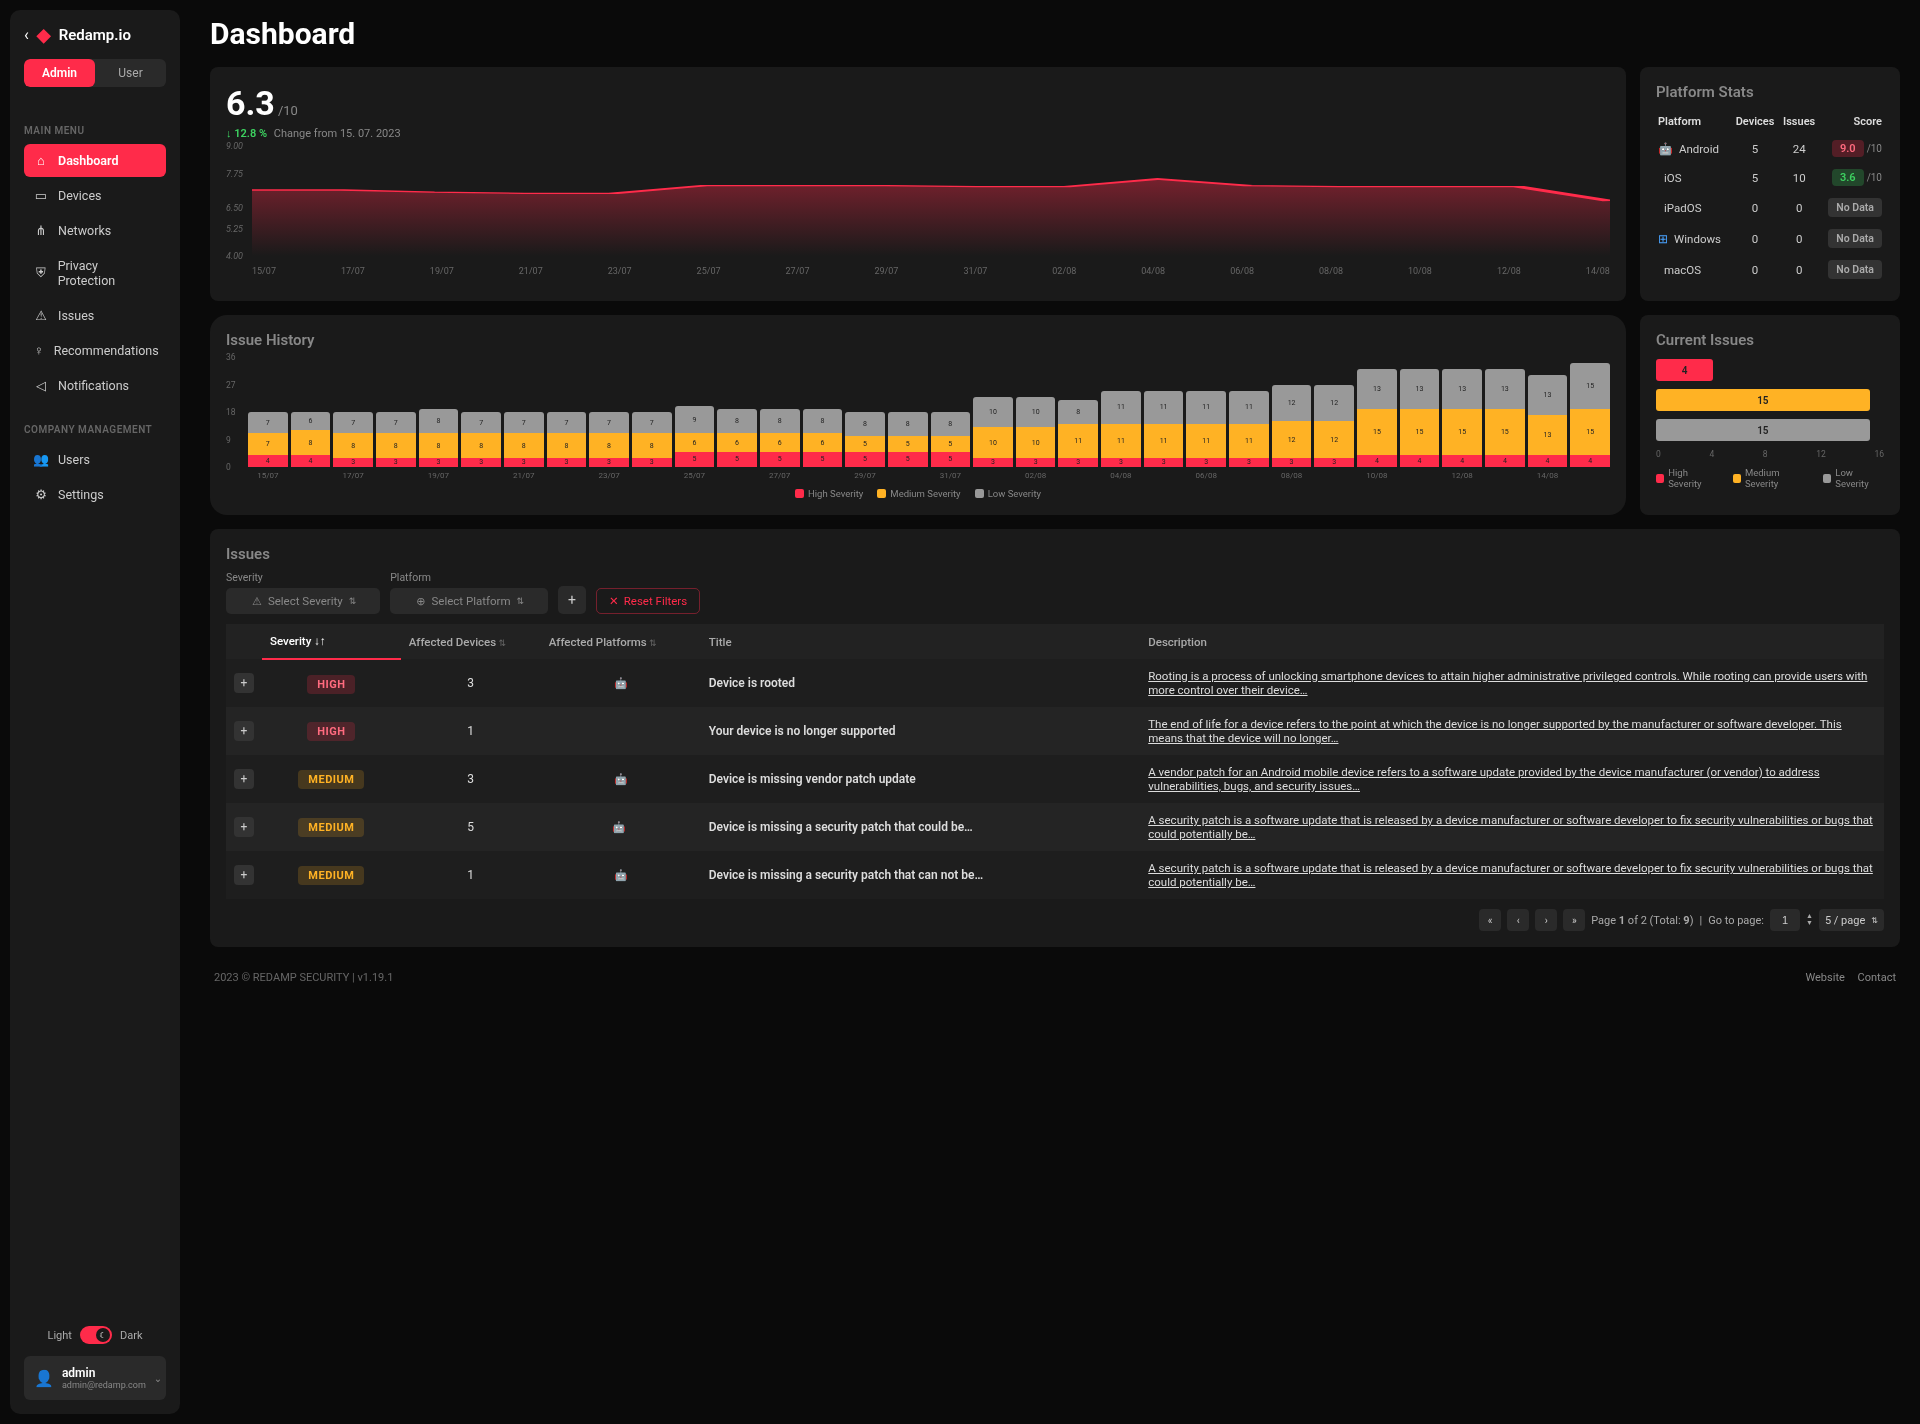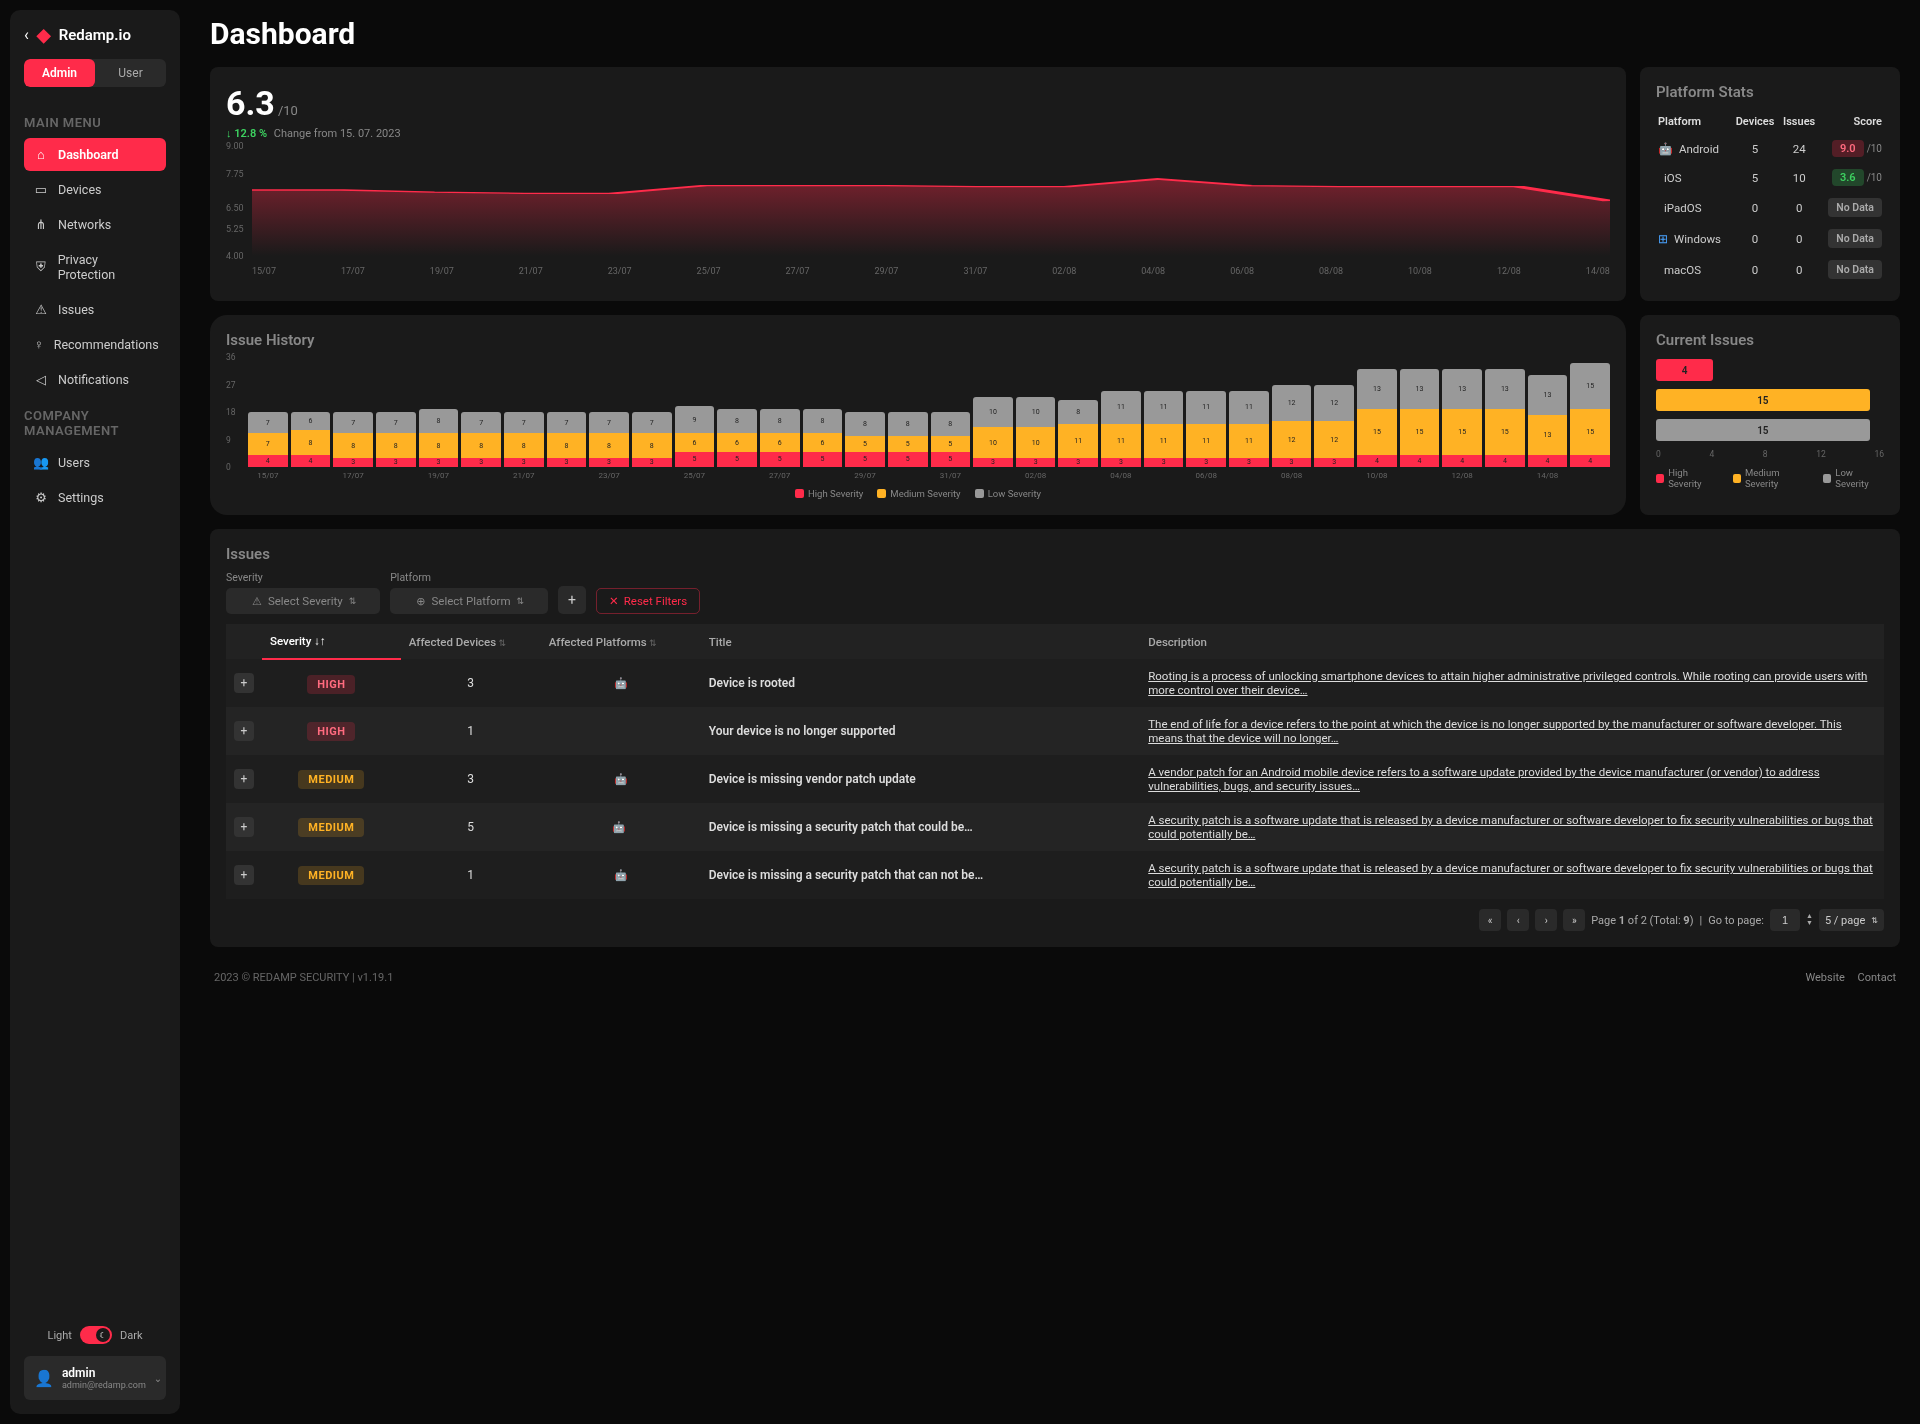--- a/index.html
+++ b/index.html
@@ -21,21 +21,21 @@
   display: flex;
   flex-direction: column;
 }
 .sidebar-top { display: flex; align-items: center; gap: 8px; margin-bottom: 14px; }
 .back-icon { color: #fff; font-size: 16px; cursor: pointer; }
 .logo-icon { color: #ff2b4a; font-size: 18px; font-weight: bold; }
 .brand { color: #fff; font-weight: 600; font-size: 15px; }
 .role-tabs { display: flex; background: #2a2a2a; border-radius: 6px; margin-bottom: 18px; overflow: hidden; }
 .role-tab { flex: 1; text-align: center; padding: 7px 0; font-size: 12px; color: #aaa; cursor: pointer; }
 .role-tab.active { background: #ff2b4a; color: #fff; border-radius: 6px; font-weight: 600; }
-.section-label { color: #666; font-size: 13px; font-weight: 600; letter-spacing: 0.5px; margin: 10px 0 8px; }
+.section-label { color: #666; font-size: 10px; font-weight: 600; letter-spacing: 0.5px; margin: 20px 0 8px; }
 .nav-item { display: flex; align-items: center; gap: 10px; padding: 9px 10px; border-radius: 6px; color: #ccc; font-size: 12.5px; cursor: pointer; margin-bottom: 2px; }
 .nav-item.active { background: #ff2b4a; color: #fff; font-weight: 600; }
 .nav-icon { width: 14px; height: 14px; display: inline-flex; align-items: center; justify-content: center; font-size: 13px; }
 .sidebar-spacer { flex: 1; }
 .theme-toggle { display: flex; align-items: center; justify-content: center; gap: 8px; font-size: 11px; color: #aaa; margin-bottom: 12px; }
 .toggle-switch { width: 32px; height: 18px; background: #ff2b4a; border-radius: 10px; position: relative; cursor: pointer; }
 .toggle-knob { width: 14px; height: 14px; background: #1a1a1a; border-radius: 50%; position: absolute; top: 2px; right: 2px; display:flex; align-items:center; justify-content:center; font-size:8px; color:#fff;}
 .user-card { background: #2a2a2a; border-radius: 6px; padding: 10px; display: flex; align-items: center; gap: 8px; cursor: pointer; }
 .user-icon { font-size: 16px; }
 .user-info { flex: 1; }
@@ -51,21 +51,21 @@
 .card-title { color: #888; font-size: 15px; font-weight: 600; margin-bottom: 8px; }
 .risk-card { flex: 1; }
 .score-row { display: flex; align-items: baseline; gap: 3px; }
 .score-val { font-size: 34px; font-weight: 700; color: #fff; }
 .score-max { color: #888; font-size: 13px; }
 .change-row { margin-top: 4px; font-size: 11px; }
 .change-pct { color: #3dd160; font-weight: 600; }
 .change-arrow { color: #3dd160; }
 .change-text { color: #888; margin-left: 4px; }
 .chart-area { height: 130px; margin-top: 6px; position: relative; }
-.y-tick { position: absolute; left: 0; font-size: 9px; color: #666; transform: translateY(-50%); }
+.y-tick { position: absolute; left: 0; font-size: 9px; color: #666; transform: translateY(-50%); font-style: italic; }
 .line-chart { position: absolute; left: 26px; right: 0; top: 0; bottom: 20px; }
 .x-ticks { position: absolute; left: 26px; right: 0; bottom: 0; display: flex; justify-content: space-between; font-size: 9px; color: #666; }
 
 .stats-card { width: 260px; }
 .stats-table { width: 100%; font-size: 11.5px; border-collapse: collapse; }
 .stats-table th { text-align: left; font-weight: 600; color: #ddd; padding: 6px 2px; font-size: 11px; }
 .stats-table th:nth-child(2),.stats-table th:nth-child(3),.stats-table th:nth-child(4) { text-align: center; }
 .stats-table td { padding: 6px 2px; color: #ccc; }
 .stats-table td:nth-child(2),.stats-table td:nth-child(3) { text-align: center; }
 .plat-cell { display: flex; align-items: center; gap: 6px; }

